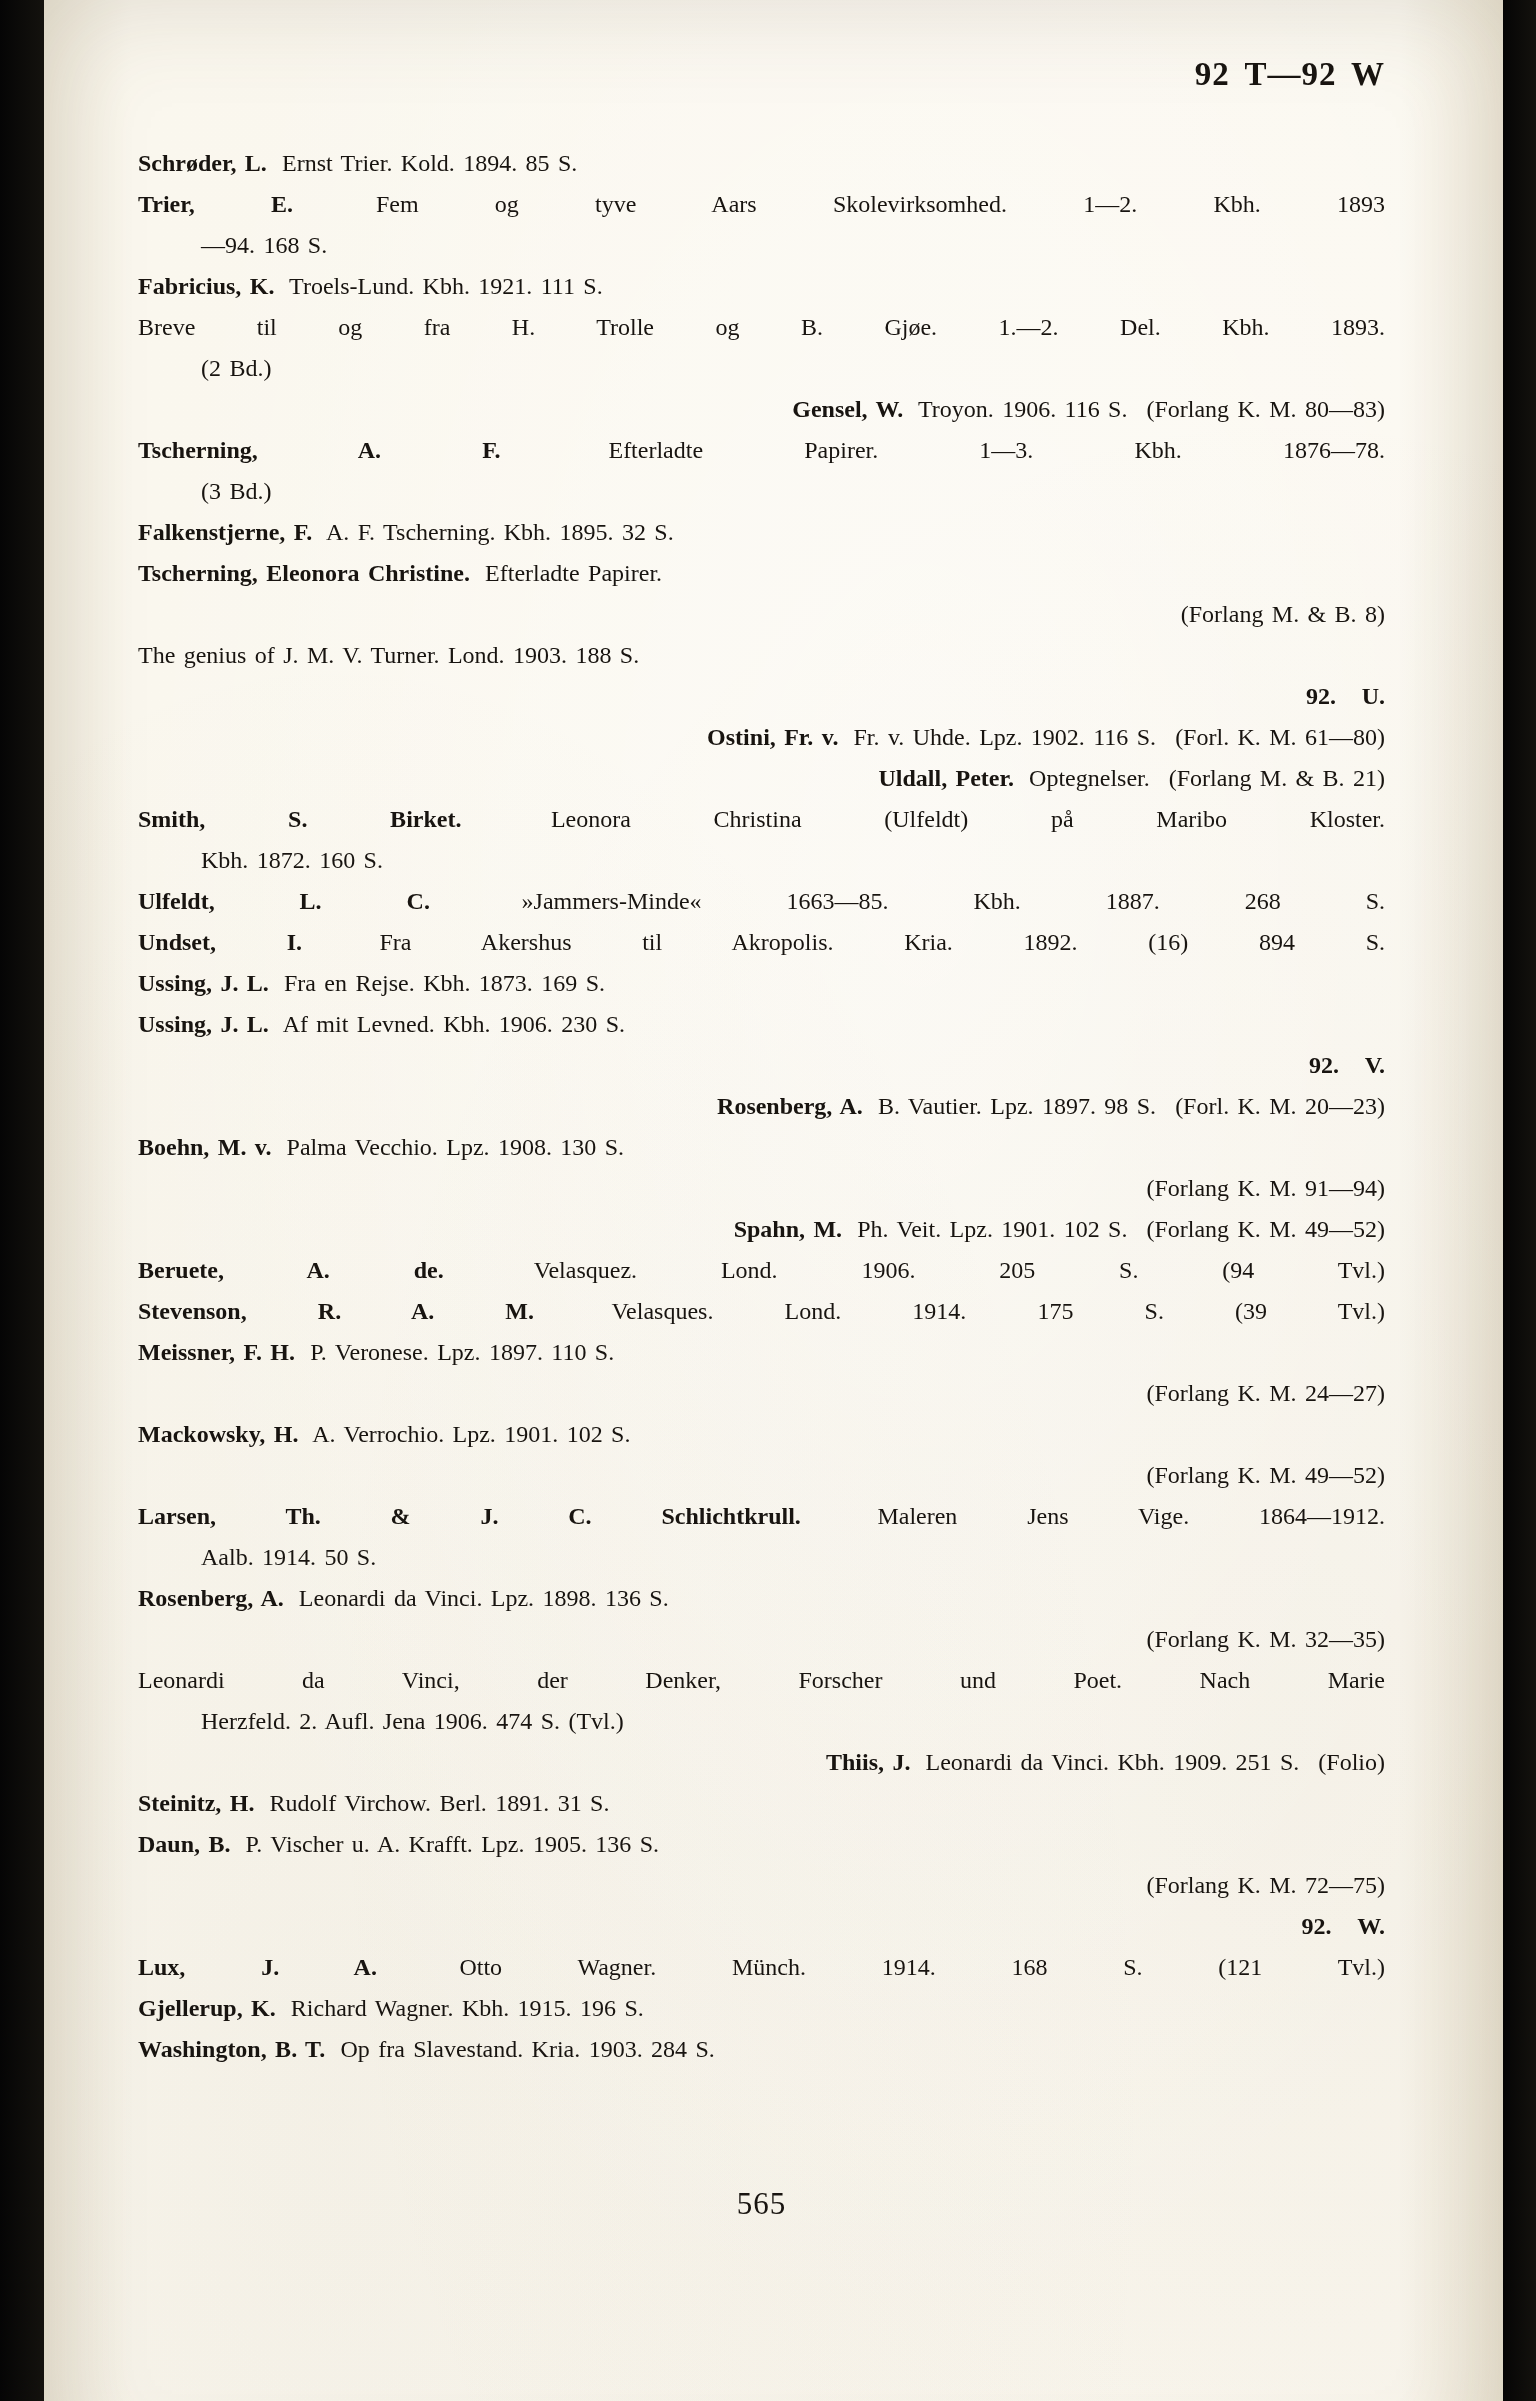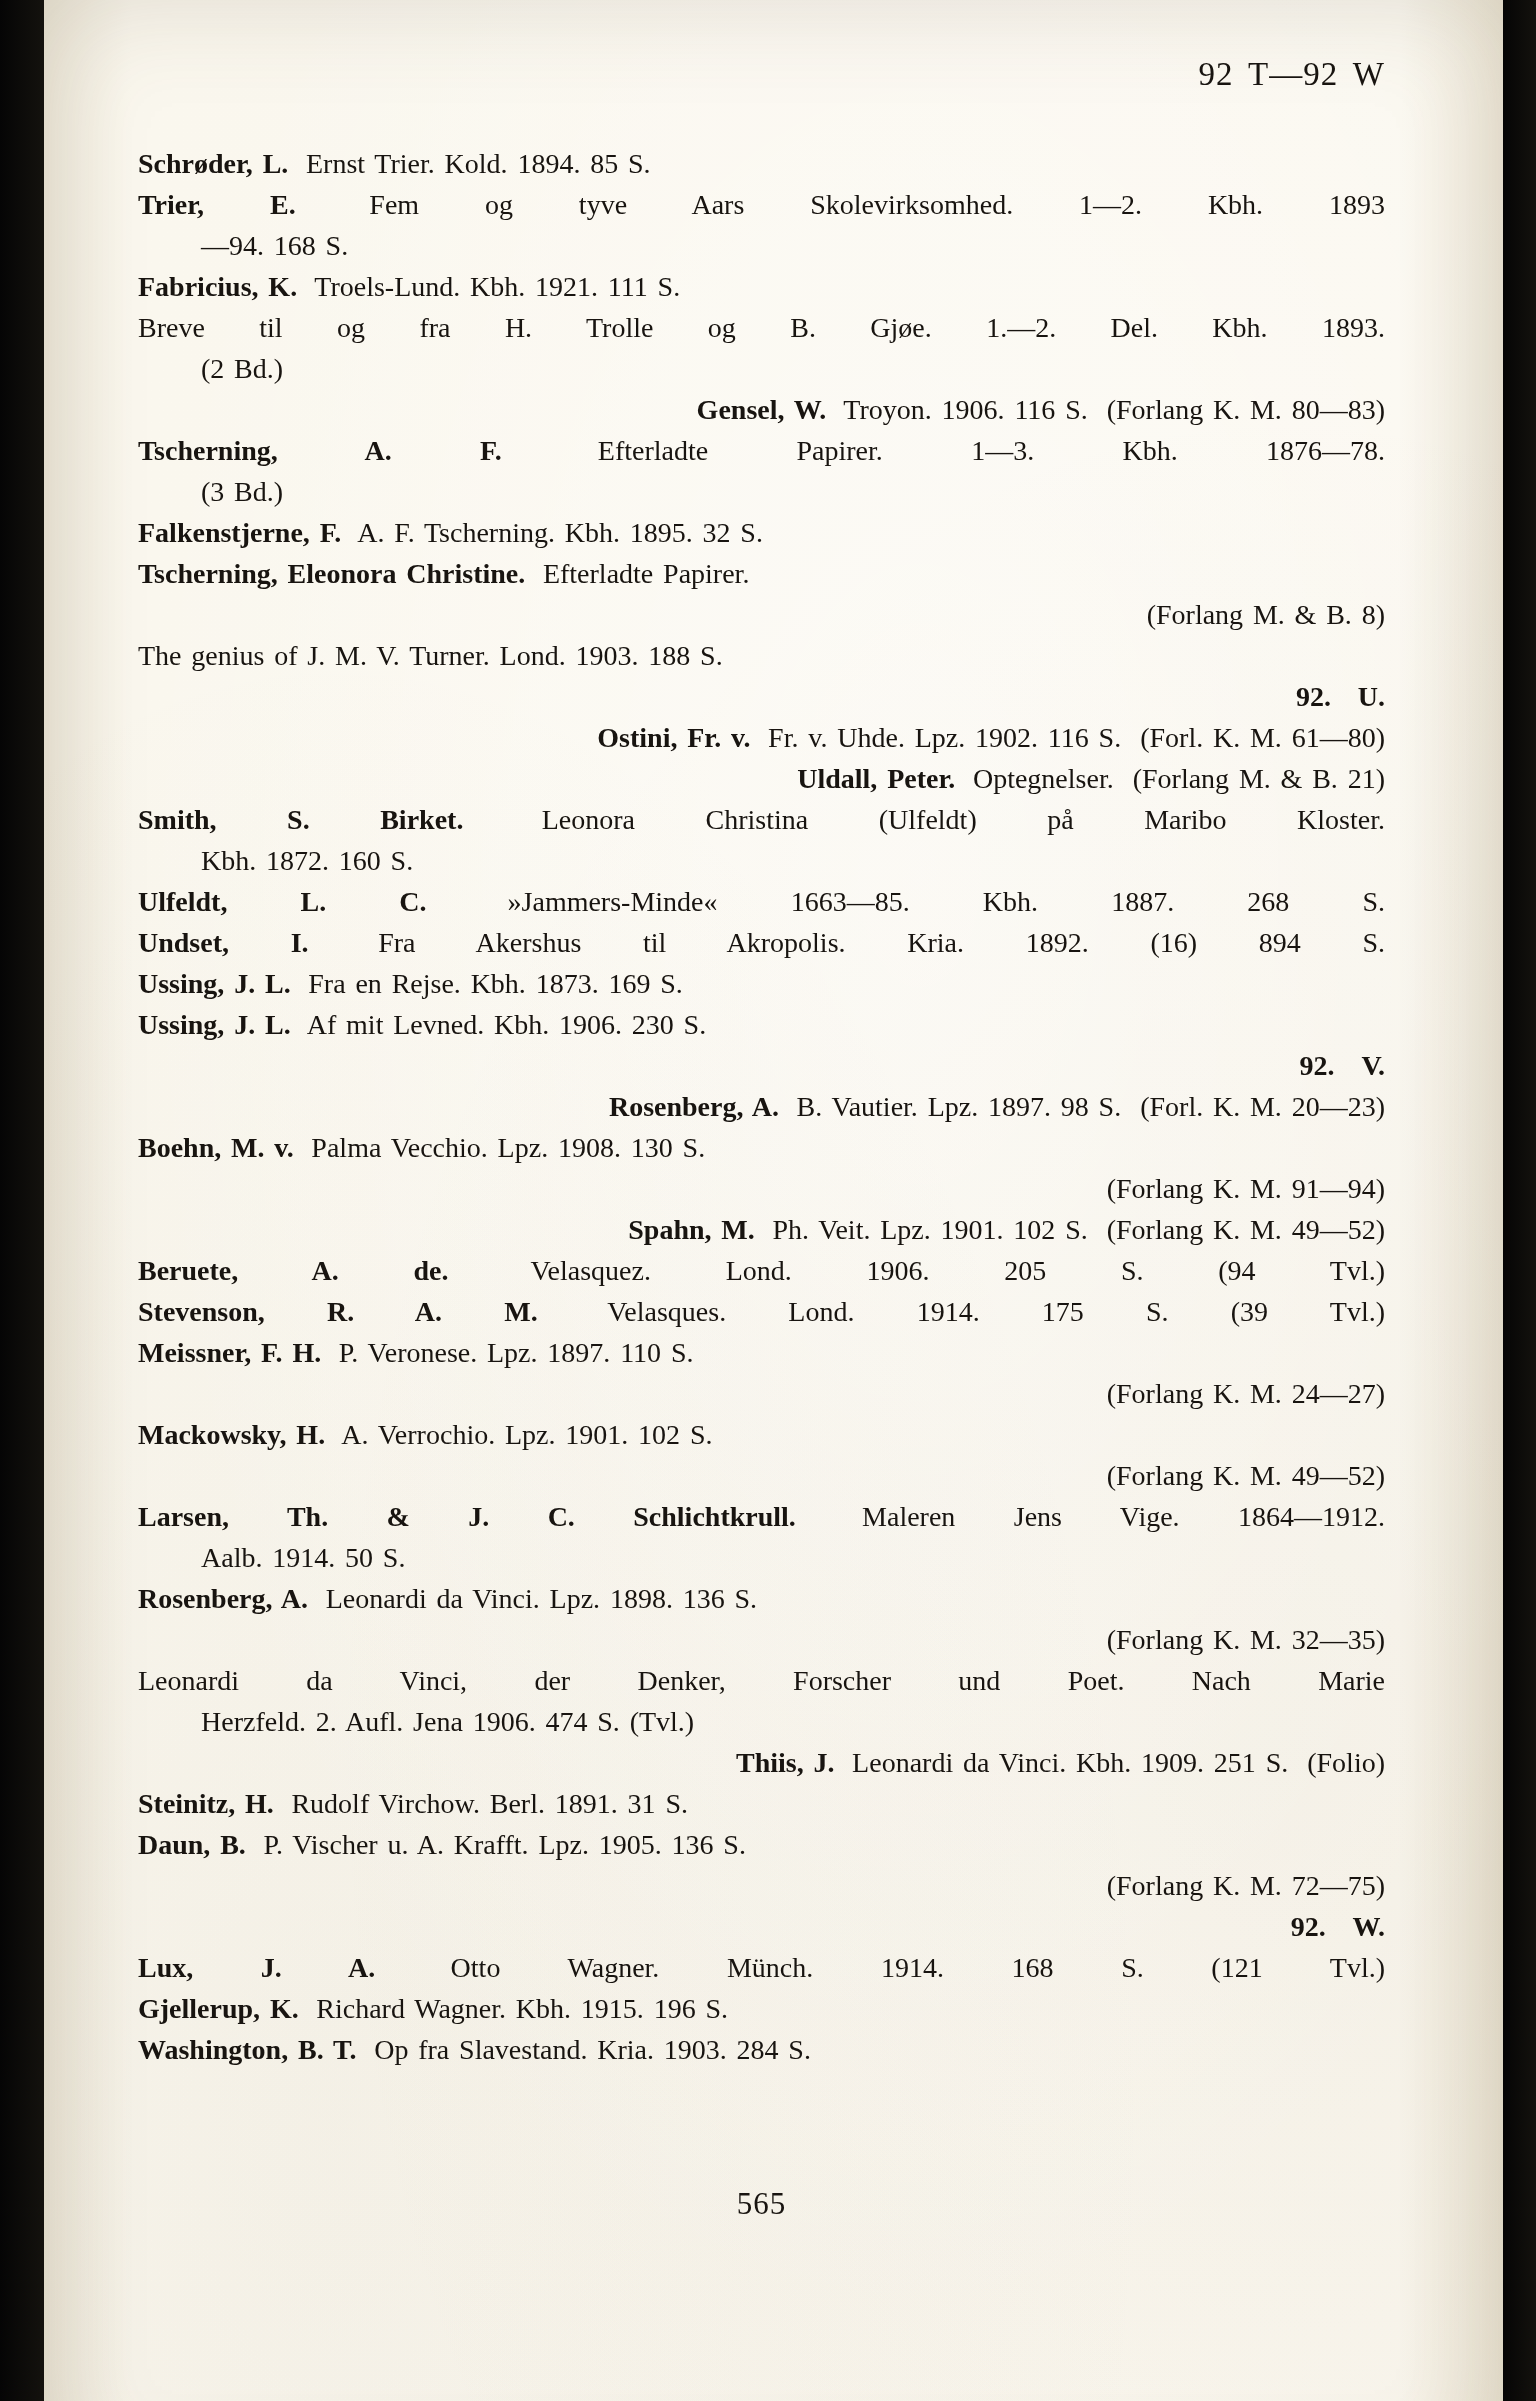--- a/index.html
+++ b/index.html
@@ -26,29 +26,29 @@
       radial-gradient(ellipse at 20% 85%, rgba(140,125,95,0.06), rgba(140,125,95,0) 50%),
       linear-gradient(90deg, #efeadc 0%, #faf7ee 6%, #fbf8f0 93%, #eee8d8 100%);
     box-shadow: inset 0 0 106px rgba(100,85,55,0.18);
     color: #181410;
   }
   .content {
     padding: 54px 118px 0 94px;
   }
   .header {
     text-align: right;
-    font-weight: normal;
+    font-weight: bold;
     font-size: 33px;
     line-height: 41px;
     letter-spacing: 1px;
     word-spacing: 0.18em;
   }
   .entries {
     margin-top: 48px;
-    font-size: 28px;
+    font-size: 24px;
     line-height: 41px;
     word-spacing: 0.10em;
   }
   .line { min-height: 41px; }
   .line.indent { padding-left: 63px; }
   .line.split {
     display: flex;
     justify-content: flex-end;
     align-items: baseline;
   }

